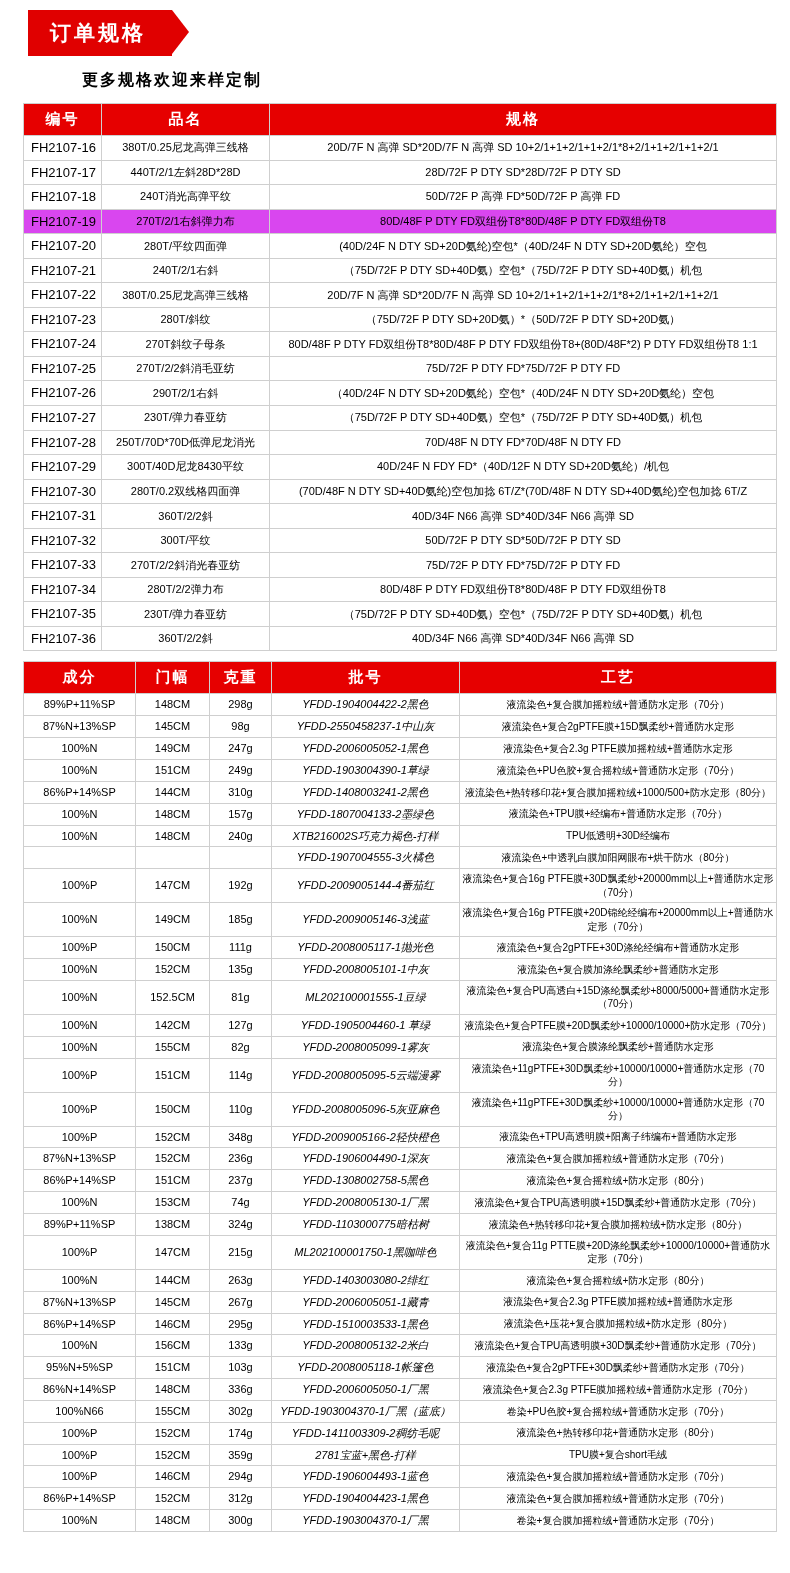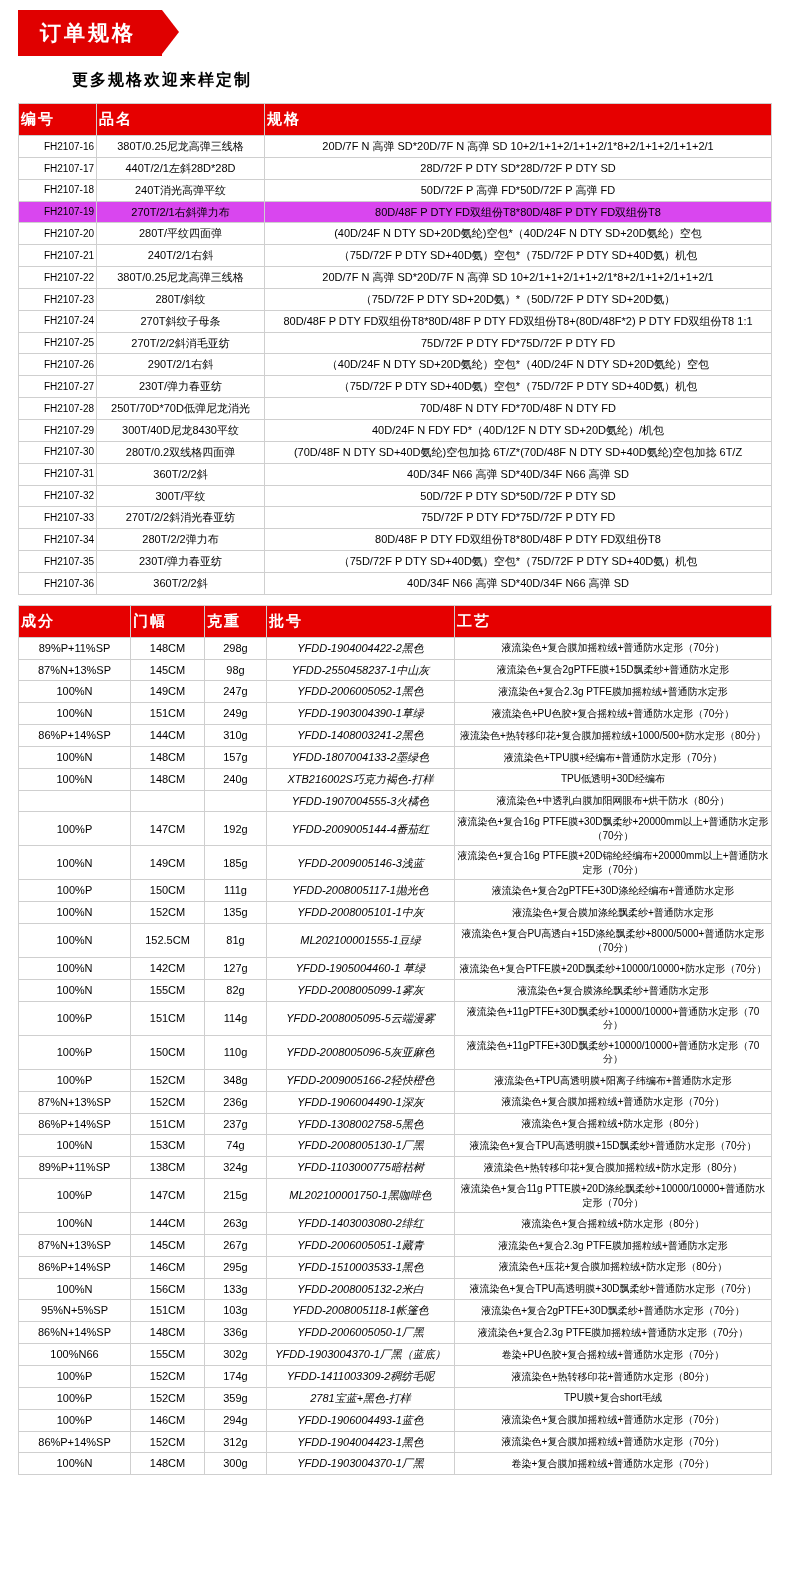--- a/index.html
+++ b/index.html
@@ -3,21 +3,21 @@
 <meta charset="utf-8">
 <style>
   * { box-sizing: border-box; }
   html, body { margin: 0; padding: 0; }
   body {
     width: 790px;
     background: #ffffff;
     font-family: "Liberation Sans", "DejaVu Sans", sans-serif;
     color: #000;
   }
-  .page { width: 790px; position: relative; padding-bottom: 4px; }
+  .page { width: 790px; position: relative; padding-bottom: 4px; padding-left: 10px; }
 
   
   .banner-wrap { padding: 10px 0 0 18px; }
   .banner {
     display: inline-block;
     background: #e00000;
     color: #fff;
     font-size: 21px;
     font-weight: bold;
     letter-spacing: 3px;
@@ -44,32 +44,32 @@
   .t1 { margin-top: 2px; }
   .t2 { margin-top: 10px; }
   th {
     background: #e60000;
     color: #fff;
     font-size: 15px;
     font-weight: bold;
     letter-spacing: 2px;
     border: 1px solid #cfcfcf;
     padding: 6px 2px;
-    text-align: left;
+    text-align: center;
   }
   td {
     border: 1px solid #cfcfcf;
     font-size: 11px;
     text-align: center;
     padding: 3px 2px;
     line-height: 1.35;
     vertical-align: middle;
     word-break: break-all;
   }
-  .t1 td.code { font-size: 10px; text-align: right; padding-left: 4px; }
+  .t1 td.code { font-size: 13px; text-align: center; padding-left: 4px; }
   .t1 tr.alt td { background: #d946ef; }
 
   .t1 col.c1 { width: 78px; }
   .t1 col.c2 { width: 168px; }
   .t1 col.c3 { width: auto; }
 
   .t2 col.c1 { width: 112px; }
   .t2 col.c2 { width: 74px; }
   .t2 col.c3 { width: 62px; }
   .t2 col.c4 { width: 188px; }

